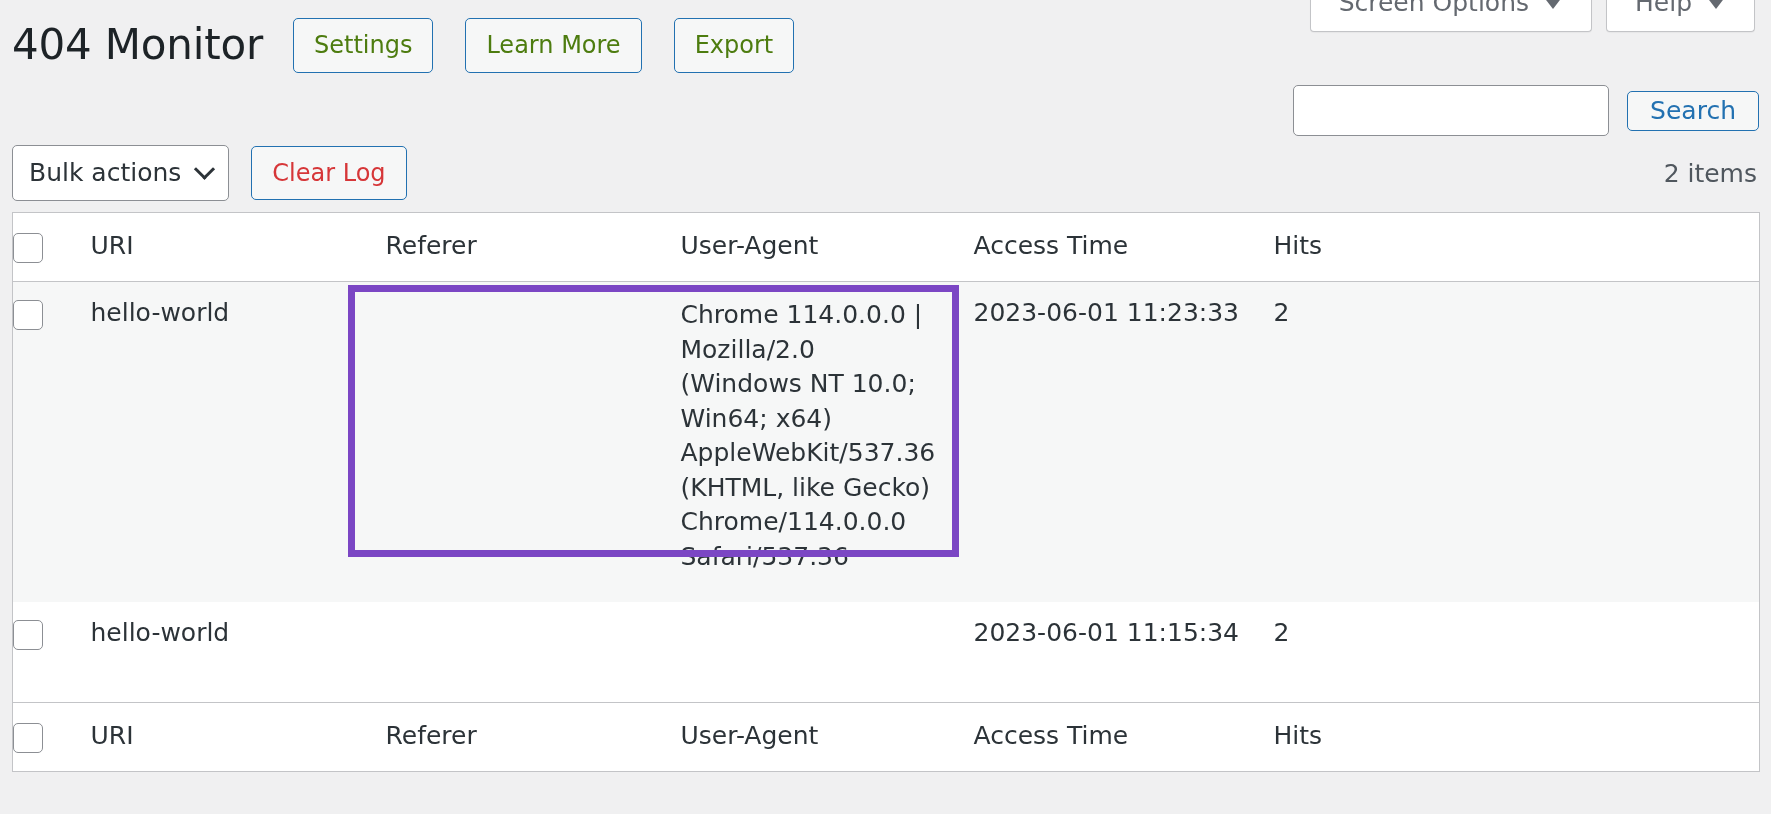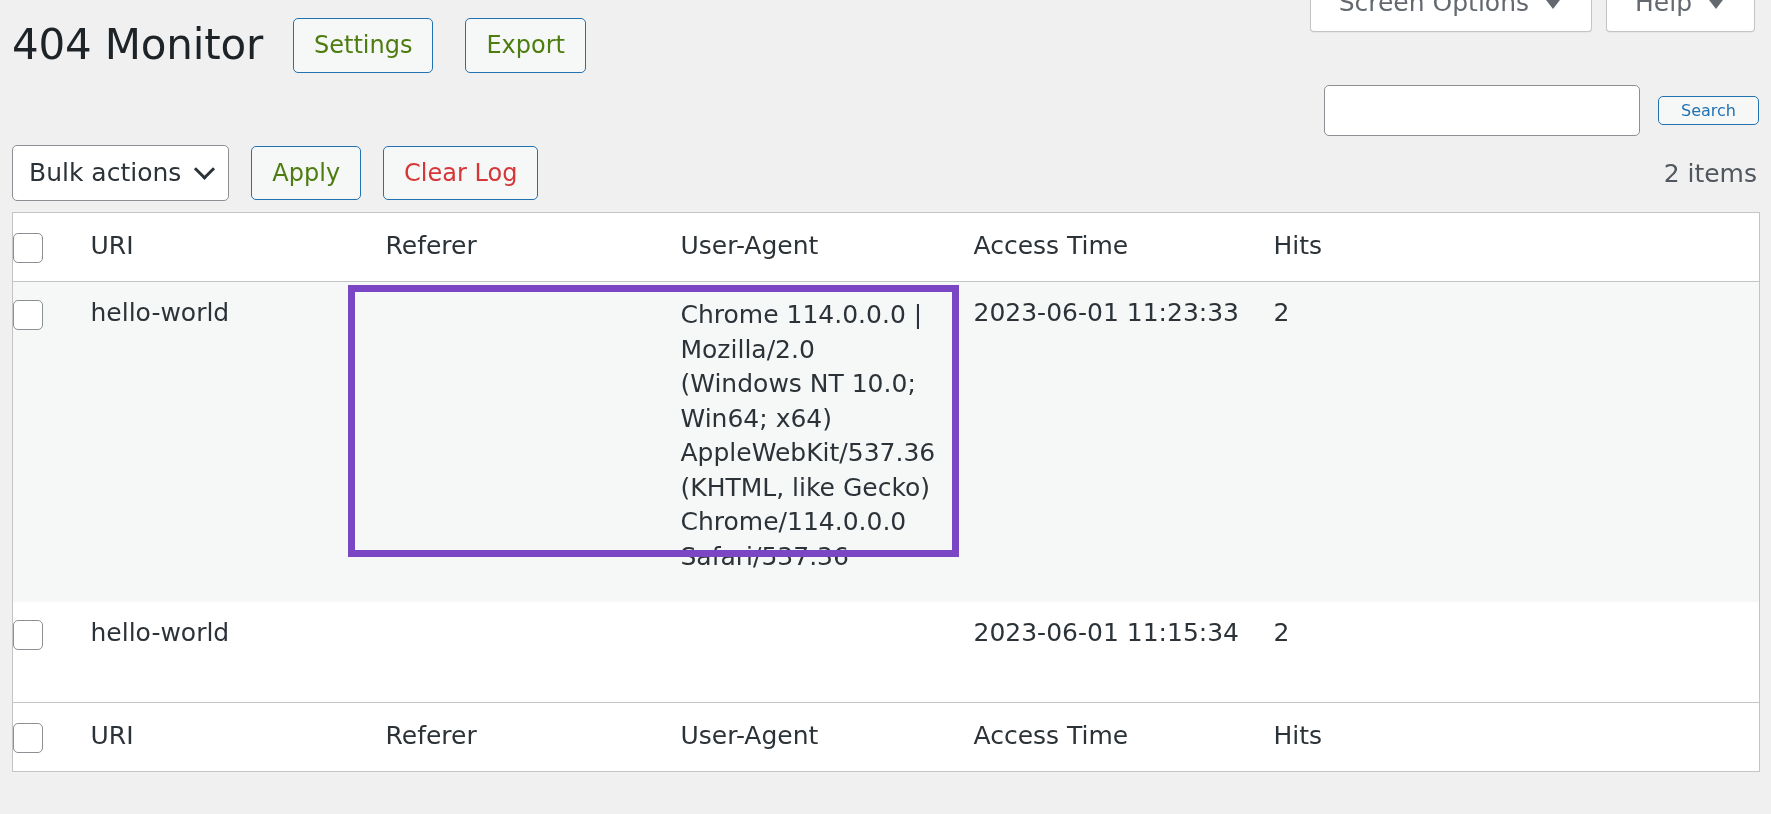--- a/index.html
+++ b/index.html
@@ -98,21 +98,21 @@
     font-size: 24px;
     padding: 4px 12px;
     color: #2c3338;
     font-family: inherit;
     outline: none;
   }
   .search-btn {
     border: 1px solid #2271b1;
     background: #f6f7f7;
     color: #2271b1;
-    font-size: 16px;
+    font-size: 25px;
     border-radius: 5px;
     padding: 4px 22px;
     line-height: 1.2;
     font-family: inherit;
     white-space: nowrap;
   }
 
   
   .tablenav {
     position: absolute;
@@ -233,34 +233,34 @@
     </div>
     <div class="screen-meta-btn">
       <span>Help</span>
       <span class="caret-down"></span>
     </div>
   </div>
 
   <div class="title-row">
     <h1 class="page-title">404 Monitor</h1>
     <button class="ghost-btn">Settings</button>
+    <button class="ghost-btn">Learn More</button>
     <button class="ghost-btn">Export</button>
   </div>
 
   <div class="search-row">
     <input class="search-input" type="text" value="" style="">
     <button class="search-btn">Search</button>
   </div>
 
   <div class="tablenav">
     <div class="bulk-select">
       <span>Bulk actions</span>
       <span class="chevron"></span>
     </div>
-    <button class="ghost-btn">Apply</button>
     <button class="ghost-btn danger">Clear Log</button>
     <span class="items-count">2 items</span>
   </div>
 
   <table class="wp-list-table">
     <colgroup>
       <col class="c-cb">
         <col class="c-uri">
         <col class="c-ref">
       <col class="c-ua">

